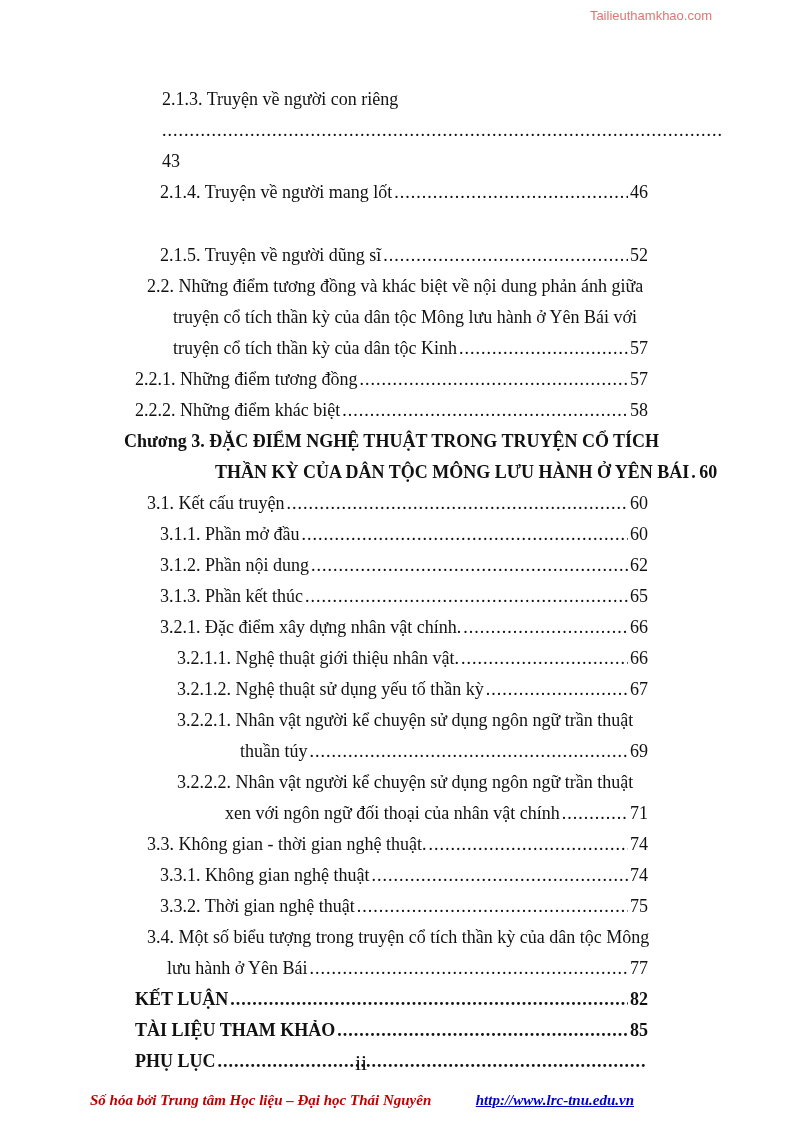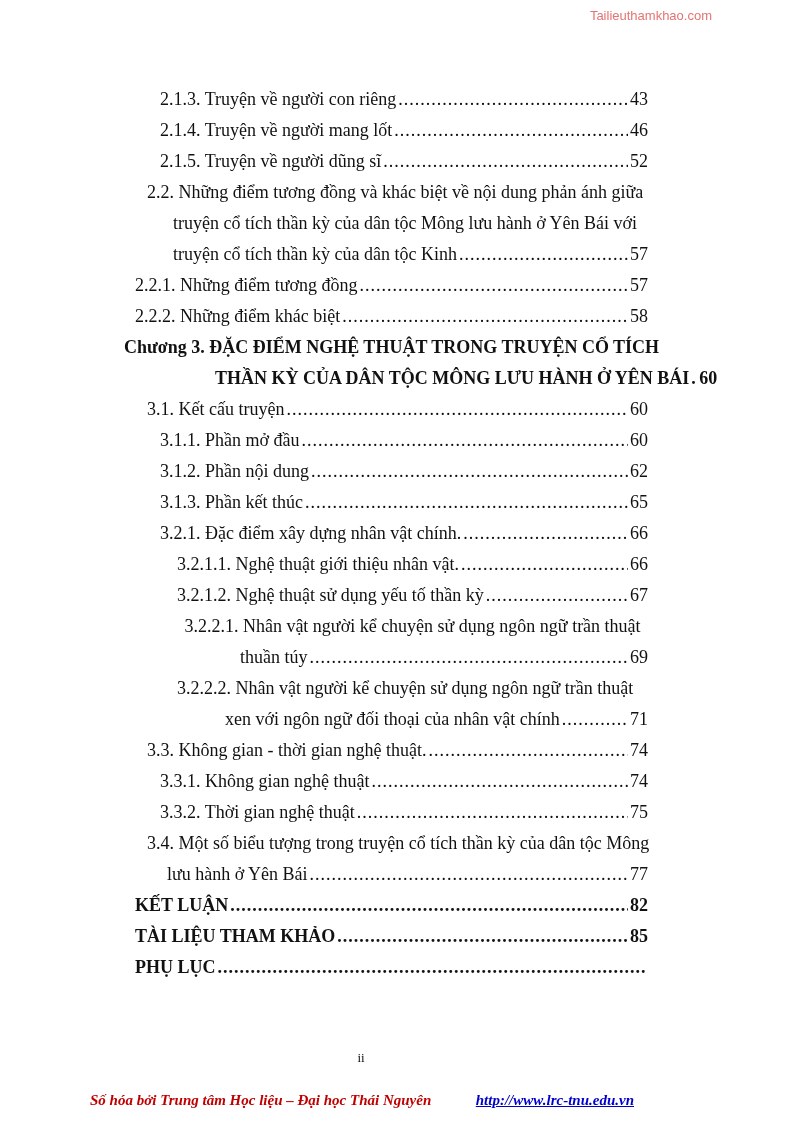--- a/index.html
+++ b/index.html
@@ -46,21 +46,21 @@
     content: "........................................................................................................................................................................................................................................................";
     letter-spacing: 1px;
   }
   .toc-page { flex: 0 0 auto; }
   .page-number {
     position: absolute;
     left: 0;
     right: 0;
     top: 1050px;
     text-align: center;
-    font-size: 13px;
+    font-size: 22px;
   }
   .footer {
     position: absolute;
     left: 90px;
     right: 88px;
     bottom: 14px;
     display: flex;
     justify-content: space-between;
     align-items: baseline;
     font-size: 15px;
@@ -71,31 +71,31 @@
   .footer-right { color: var(--footer-right, #0000cc); text-decoration: underline; }
 </style>
 </head>
 <body>
 
 <div class="page" style="--text: #111111; --watermark: #e57373; --footer-left: #c00000; --footer-right: #0000cc;">
 
   <div class="watermark">Tailieuthamkhao.com</div>
 
   <div class="toc">
-      <div class="toc-line" style="padding-left: 25px;">
+      <div class="toc-line" style="padding-left: 25px; flex-direction: column;">
         <span class="toc-text">2.1.3. Truyện về người con riêng</span>
         <span class="dots"></span>
         <span class="toc-page">43</span>
       </div>
       <div class="toc-line" style="padding-left: 25px;">
         <span class="toc-text">2.1.4. Truyện về người mang lốt</span>
         <span class="dots"></span>
         <span class="toc-page">46</span>
       </div>
-      <div class="toc-line" style="padding-left: 25px;">
+      <div class="toc-line" style="padding-left: 25px; margin-top: 32px;">
         <span class="toc-text">2.1.5. Truyện về người dũng sĩ</span>
         <span class="dots"></span>
         <span class="toc-page">52</span>
       </div>
       <div class="toc-line" style="padding-left: 12px;">
         <span class="toc-text">2.2. Những điểm tương đồng và khác biệt về nội dung phản ánh giữa</span>
       </div>
       <div class="toc-line" style="padding-left: 38px;">
         <span class="toc-text">truyện cổ tích thần kỳ của dân tộc Mông lưu hành ở Yên Bái với</span>
       </div>
@@ -150,21 +150,21 @@
       <div class="toc-line" style="padding-left: 42px;">
         <span class="toc-text">3.2.1.1. Nghệ thuật giới thiệu nhân vật. </span>
         <span class="dots"></span>
         <span class="toc-page">66</span>
       </div>
       <div class="toc-line" style="padding-left: 42px;">
         <span class="toc-text">3.2.1.2. Nghệ thuật sử dụng yếu tố thần kỳ</span>
         <span class="dots"></span>
         <span class="toc-page">67</span>
       </div>
-      <div class="toc-line" style="padding-left: 42px; justify-content: center;">
+      <div class="toc-line" style="padding-left: 42px;">
         <span class="toc-text">3.2.2.1. Nhân vật người kể chuyện sử dụng ngôn ngữ trần thuật</span>
       </div>
       <div class="toc-line" style="padding-left: 105px;">
         <span class="toc-text">thuần túy</span>
         <span class="dots"></span>
         <span class="toc-page">69</span>
       </div>
       <div class="toc-line" style="padding-left: 42px;">
         <span class="toc-text">3.2.2.2. Nhân vật người kể chuyện sử dụng ngôn ngữ trần thuật</span>
       </div>

